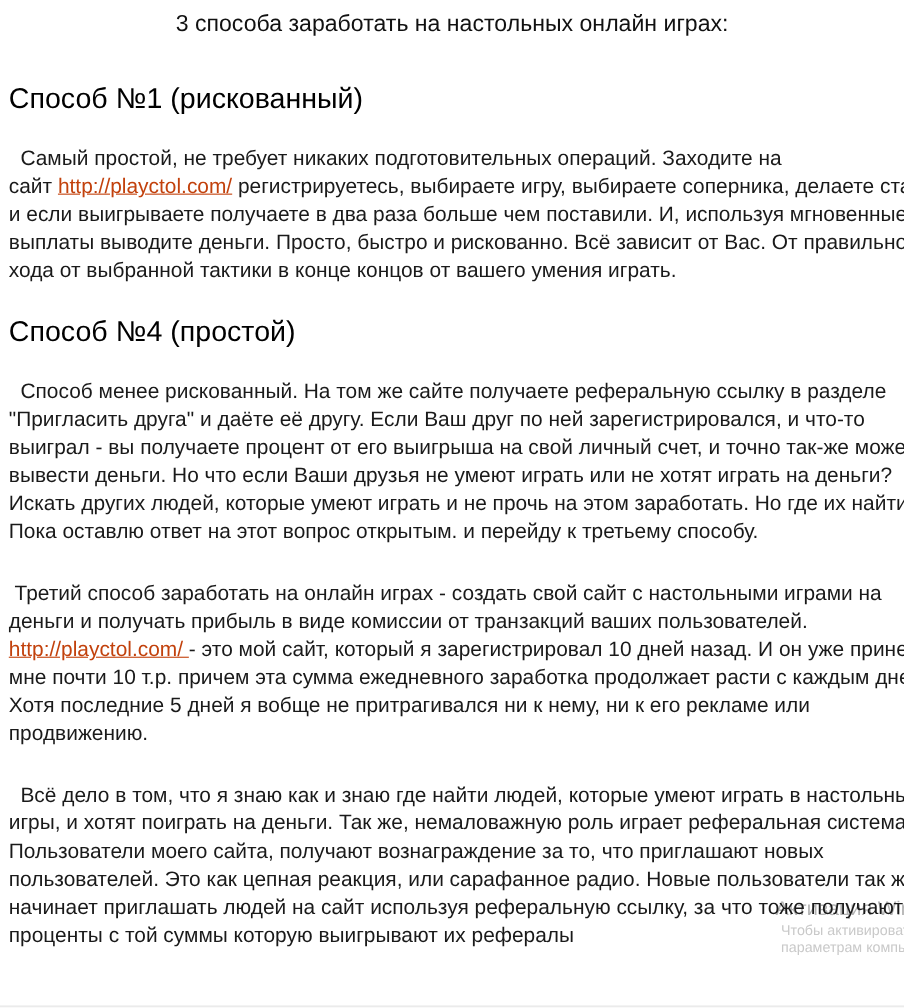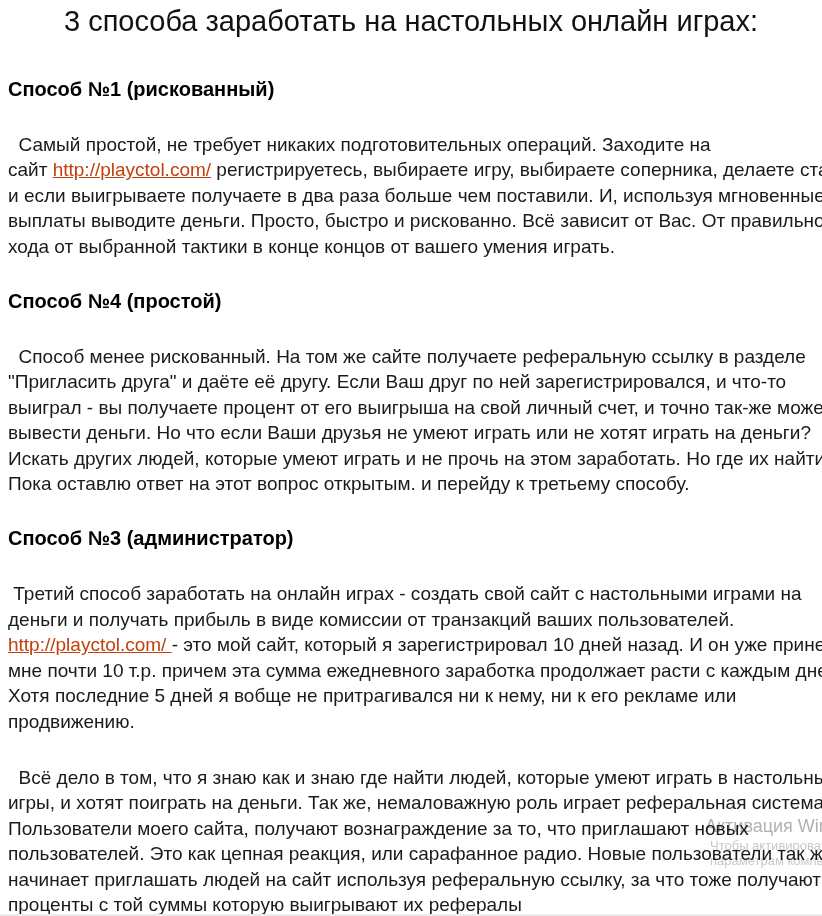--- a/index.html
+++ b/index.html
@@ -11,37 +11,37 @@
     background: #ffffff;
     font-family: "Liberation Sans", "DejaVu Sans", sans-serif;
     color: #1a1a1a;
     position: relative;
   }
   .page-title {
     position: relative;
     z-index: 1;
     margin: 0 0 38px 0;
     padding-top: 6px;
-    font-size: 29px;
+    font-size: 21px;
     line-height: 31px;
     font-weight: normal;
     text-align: center;
     color: #111111;
     white-space: pre;
   }
   .article {
     position: relative;
     z-index: 1;
     padding-left: 8px;
   }
   .article h2.heading {
     margin: 28px 0;
-    font-size: 20px;
+    font-size: 26px;
     line-height: 29px;
-    font-weight: bold;
+    font-weight: normal;
     color: #000000;
     white-space: pre;
   }
   .article p.para {
     margin: 0;
     font-size: 19px;
     line-height: 25.4px;
     white-space: pre;
     color: #1a1a1a;
   }
@@ -101,21 +101,20 @@
 и если выигрываете получаете в два раза больше чем поставили. И, используя мгновенные
 выплаты выводите деньги. Просто, быстро и рискованно. Всё зависит от Вас. От правильного
 хода от выбранной тактики в конце концов от вашего умения играть.</p>
     <h2 class="heading">Способ №4 (простой)</h2>
     <p class="para">  Способ менее рискованный. На том же сайте получаете реферальную ссылку в разделе
 "Пригласить друга" и даёте её другу. Если Ваш друг по ней зарегистрировался, и что-то
 выиграл - вы получаете процент от его выигрыша на свой личный счет, и точно так-же можете
 вывести деньги. Но что если Ваши друзья не умеют играть или не хотят играть на деньги?
 Искать других людей, которые умеют играть и не прочь на этом заработать. Но где их найти?
 Пока оставлю ответ на этот вопрос открытым. и перейду к третьему способу.</p>
-    <h2 class="heading">Способ №3 (администратор)</h2>
     <p class="para"> Третий способ заработать на онлайн играх - создать свой сайт с настольными играми на
 деньги и получать прибыль в виде комиссии от транзакций ваших пользователей.
 <a class="link" href="#">http://playctol.com/ </a>- это мой сайт, который я зарегистрировал 10 дней назад. И он уже принес
 мне почти 10 т.р. причем эта сумма ежедневного заработка продолжает расти с каждым днем.
 Хотя последние 5 дней я вобще не притрагивался ни к нему, ни к его рекламе или
 продвижению.</p>
     <p class="para">  Всё дело в том, что я знаю как и знаю где найти людей, которые умеют играть в настольные
 игры, и хотят поиграть на деньги. Так же, немаловажную роль играет реферальная система.
 Пользователи моего сайта, получают вознаграждение за то, что приглашают новых
 пользователей. Это как цепная реакция, или сарафанное радио. Новые пользователи так же

